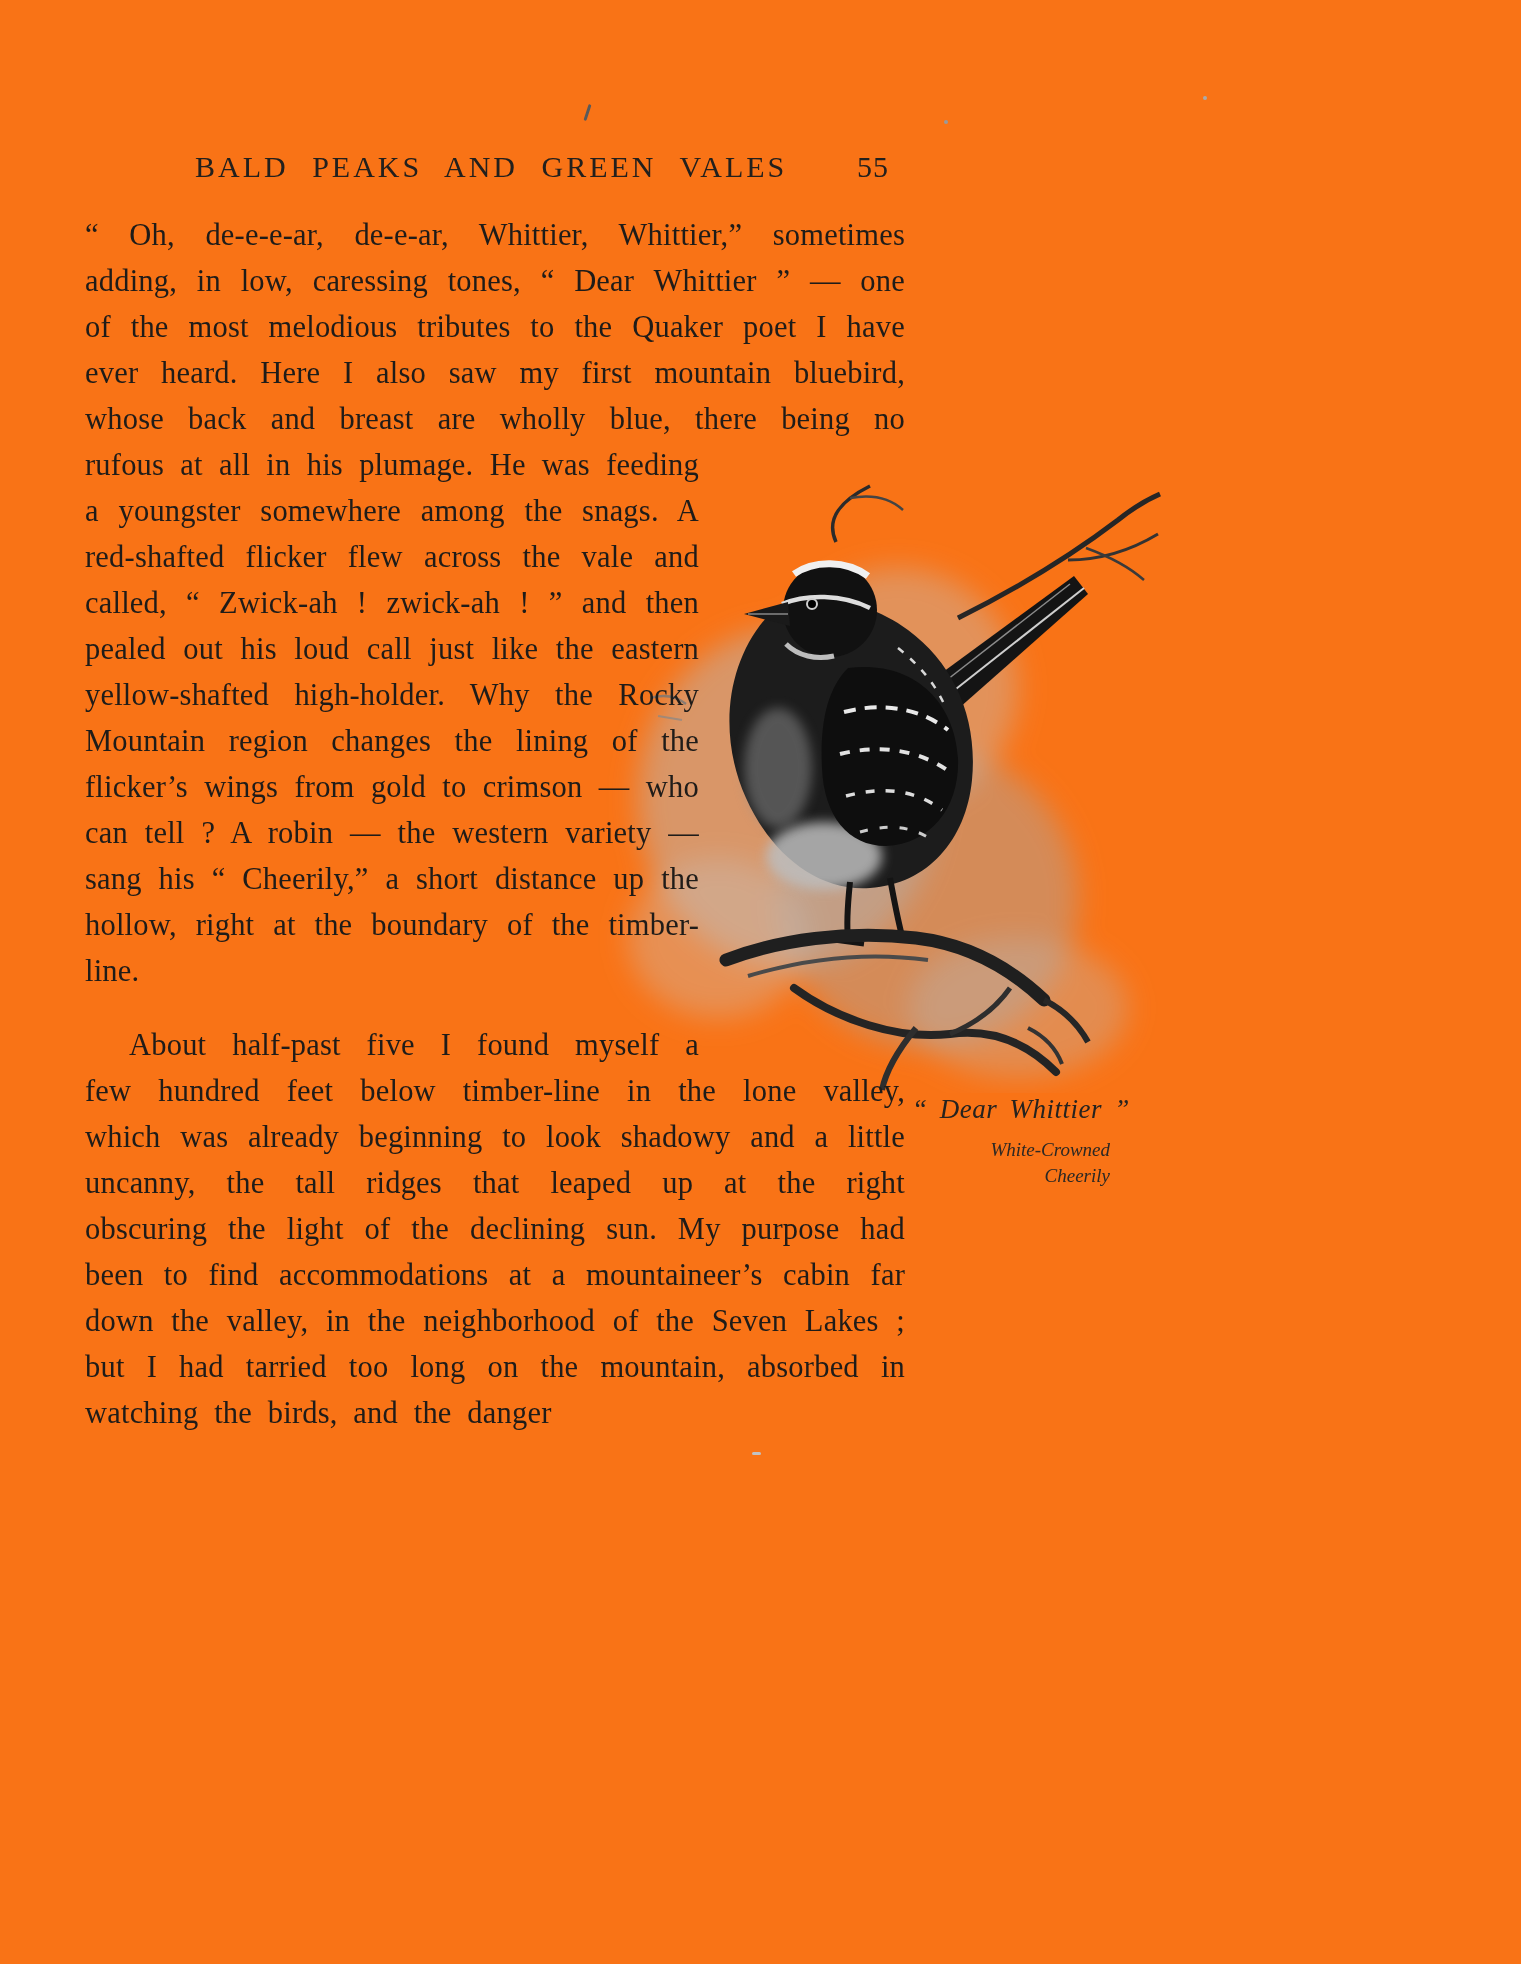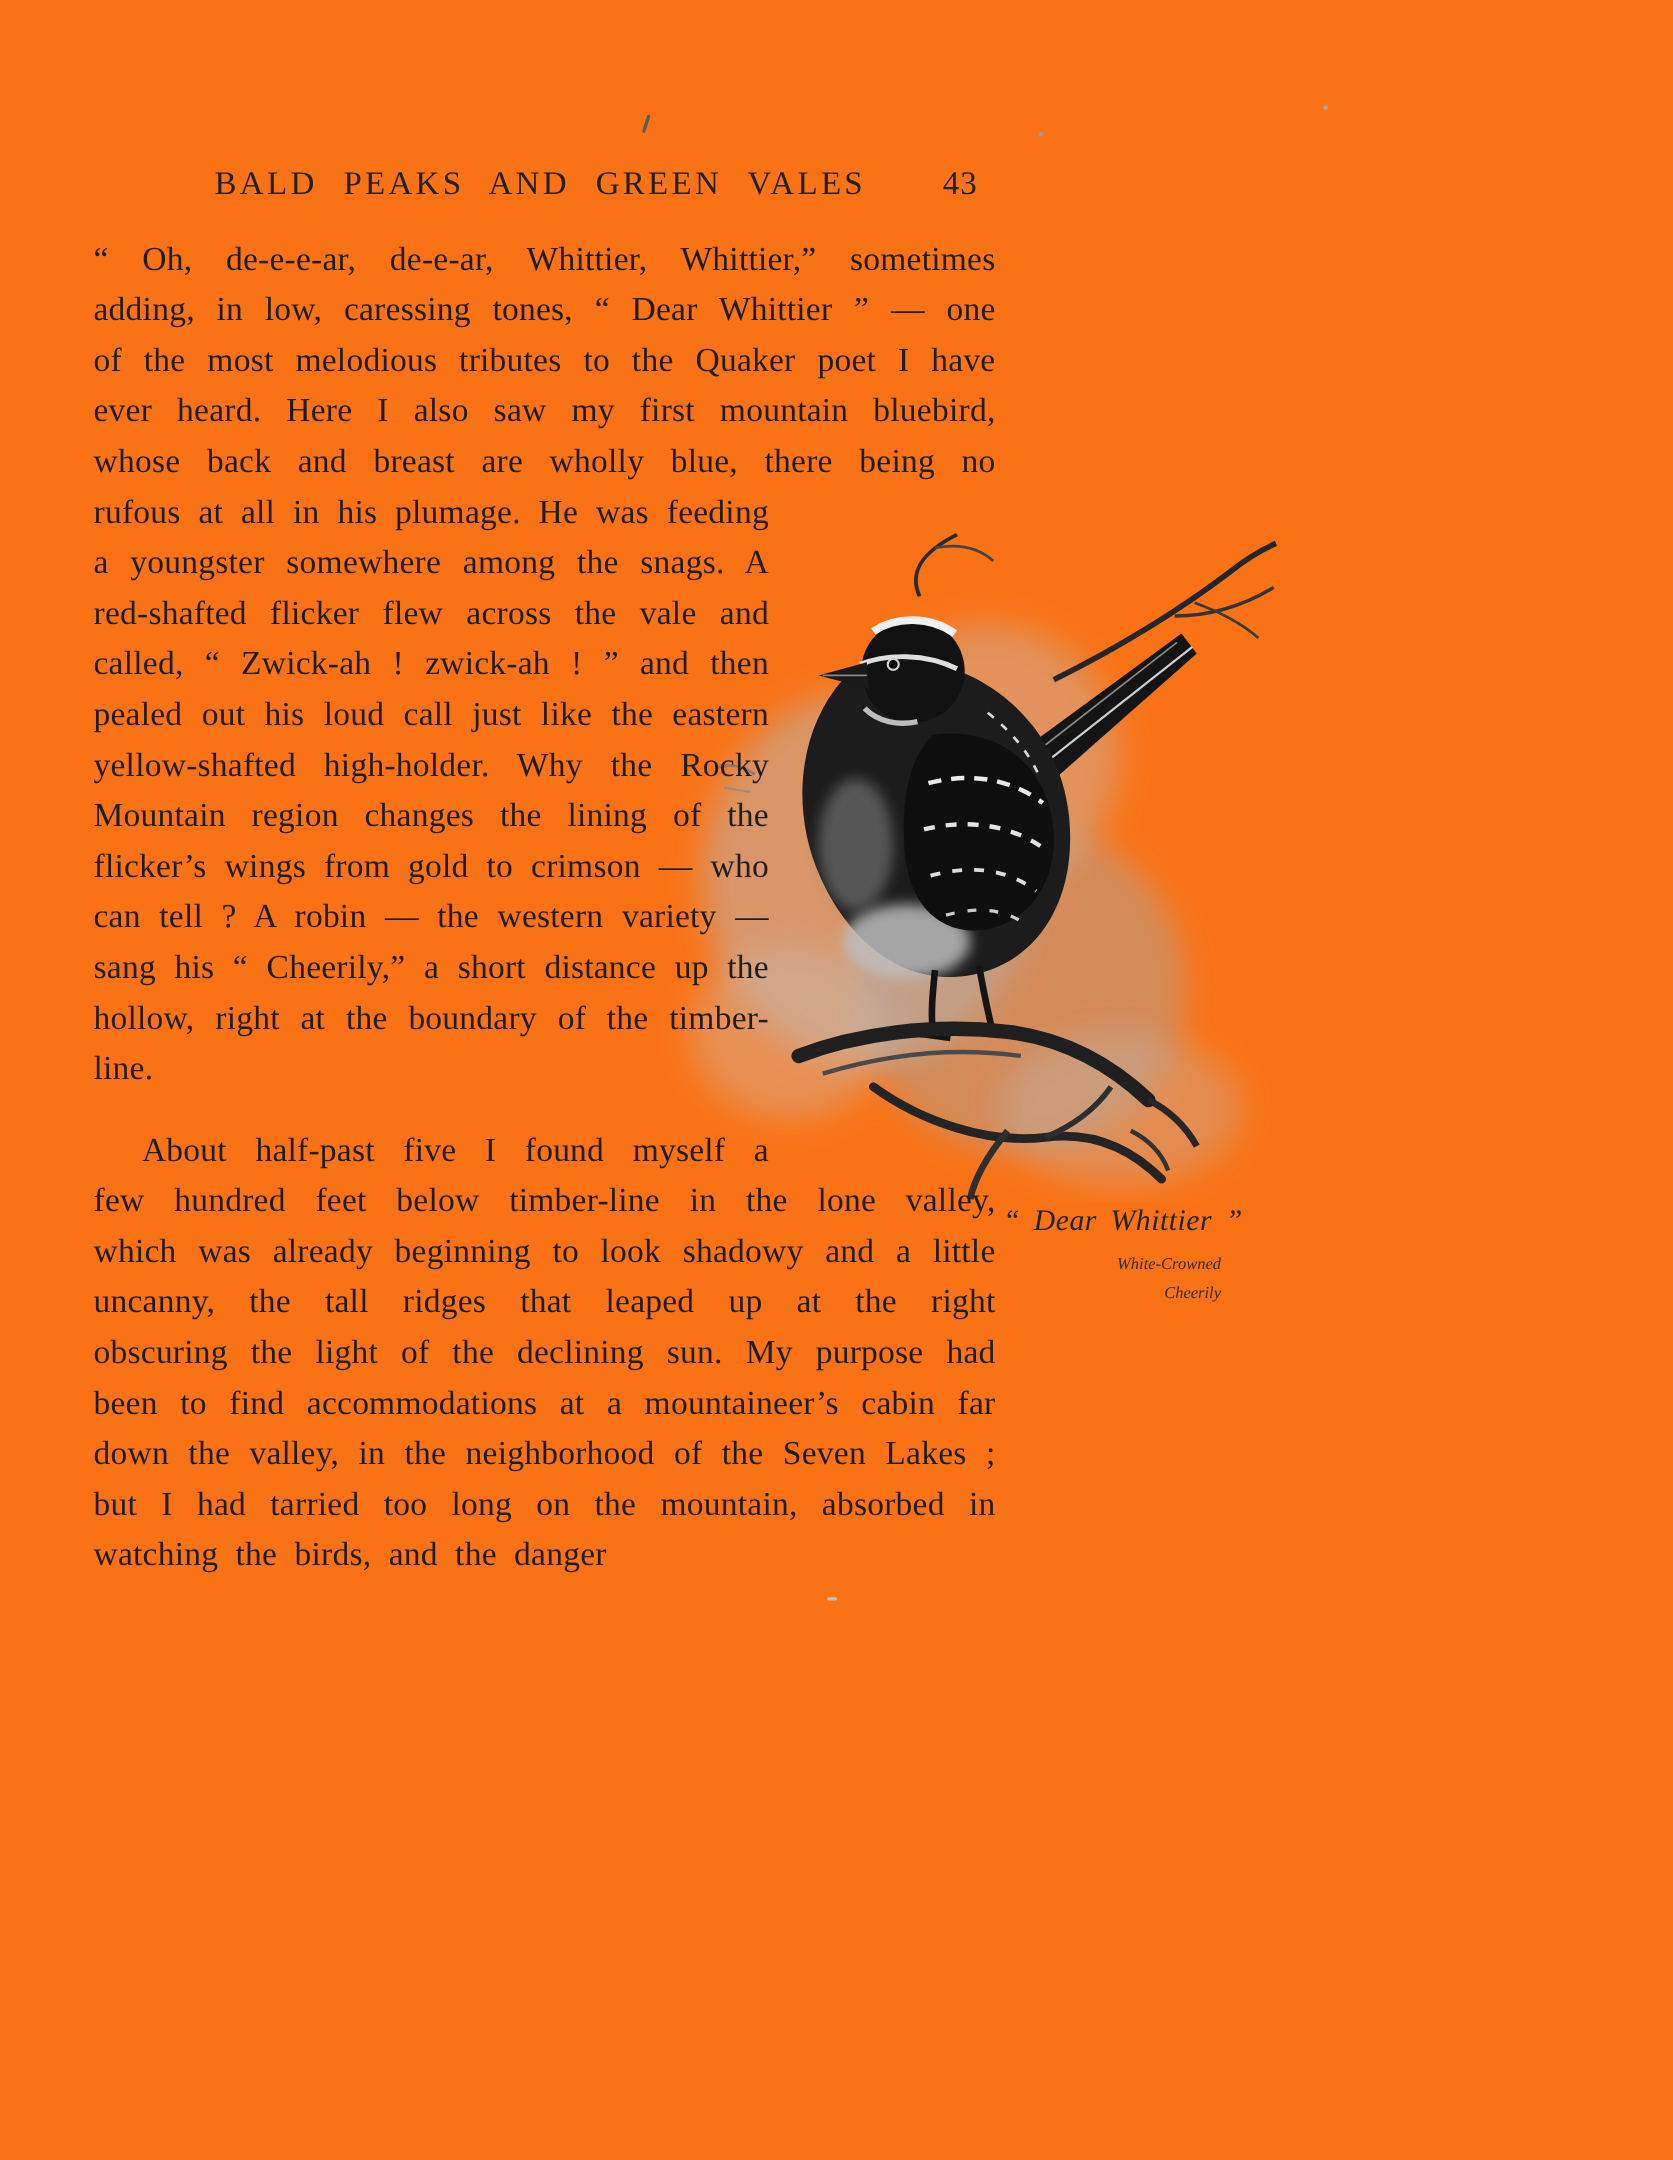--- a/index.html
+++ b/index.html
@@ -49,21 +49,21 @@
   
   .caption {
     position: absolute;
     left: 912px; top: 1094px; width: 250px;
     font-style: italic; z-index: 2;
   }
   .caption-title { font-size: 27px; letter-spacing: 0.5px; word-spacing: 5px; color: #26231f; }
   .caption-species {
     margin-top: 12px; width: 198px;
     text-align: right;
-    font-size: 15px; line-height: 26px; color: #2b2824;
+    font-size: 19px; line-height: 26px; color: #2b2824;
   }
 
   
   .artifact { position: absolute; z-index: 0; }
   .artifact-1 { top: 104px; left: 586px; width: 3px; height: 17px; background: #5a5a5a; transform: rotate(18deg); border-radius: 2px; }
   .artifact-2 { top: 120px; left: 944px; width: 4px; height: 4px; background: #9a9a9a; border-radius: 50%; }
   .artifact-3 { top: 1452px; left: 752px; width: 9px; height: 3px; background: #c2c2c2; border-radius: 2px; }
   .artifact-4 { top: 96px; left: 1203px; width: 4px; height: 4px; background: #aaa; border-radius: 50%; }
 </style>
 </head>
@@ -71,21 +71,21 @@
 
 <div class="page">
 
   <div class="artifact artifact-1"></div>
   <div class="artifact artifact-2"></div>
   <div class="artifact artifact-3"></div>
   <div class="artifact artifact-4"></div>
 
   <header class="running-head">
     <span class="head-title">BALD PEAKS AND GREEN VALES</span>
-    <span class="page-num">43</span>
+    <span class="page-num">55</span>
   </header>
 
   <div class="illustration">
     <svg viewBox="0 0 565 625" xmlns="http://www.w3.org/2000/svg">
       <defs>
         <filter id="soft" x="-40%" y="-40%" width="180%" height="180%">
             <feGaussianBlur stdDeviation="14"></feGaussianBlur>
           </filter>
         <filter id="soft2" x="-40%" y="-40%" width="180%" height="180%">
             <feGaussianBlur stdDeviation="6"></feGaussianBlur>

